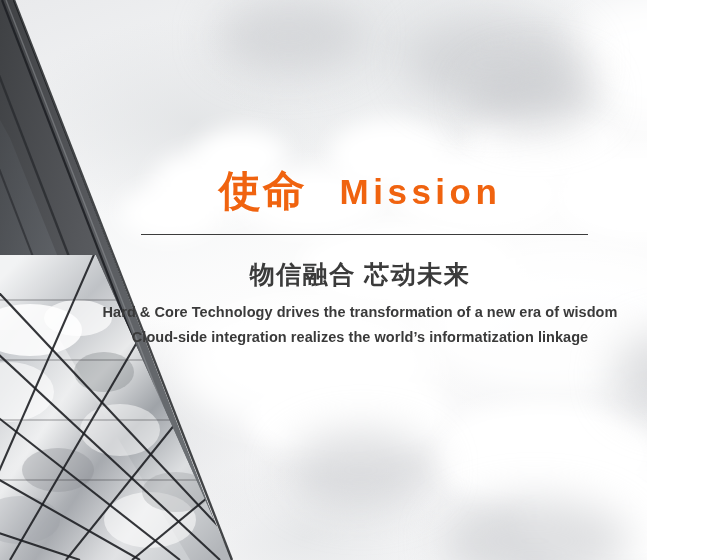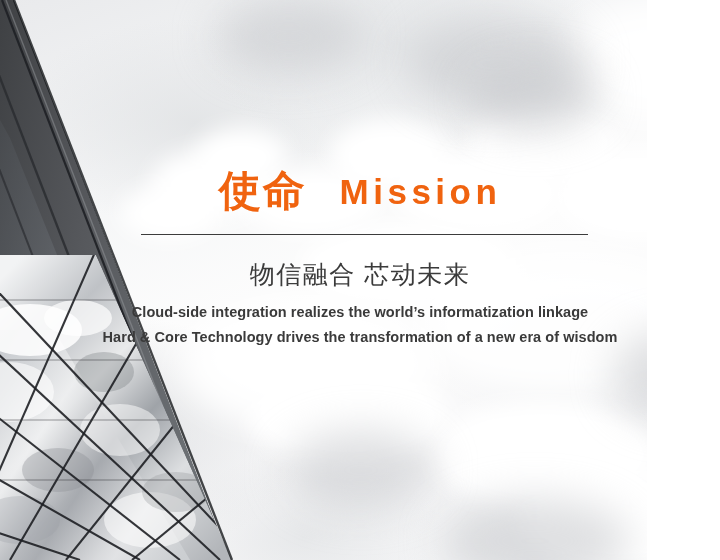--- a/index.html
+++ b/index.html
@@ -103,21 +103,21 @@
     background: #3c3c3c;
   }
 
   .subtitle-cn {
     position: absolute;
     left: 0;
     top: 258px;
     width: 720px;
     text-align: center;
     font-size: 25px;
-    font-weight: 400;
+    font-weight: 700;
     color: #3b3b3b;
     letter-spacing: 1.5px;
     white-space: nowrap;
   }
 
   .taglines {
     position: absolute;
     left: 0;
     top: 300px;
     width: 720px;
@@ -258,18 +258,18 @@
       <span class="headline-cn">使命</span>
       <span class="headline-gap"></span>
       <span class="headline-en">Mission</span>
     </div>
 
     <div class="divider"></div>
 
     <div class="subtitle-cn">物信融合 芯动未来</div>
 
     <div class="taglines">
+      <div class="tagline">Hard &amp; Core Technology drives the transformation of a new era of wisdom</div>
       <div class="tagline">Cloud-side integration realizes the world’s informatization linkage</div>
-      <div class="tagline">Hard &amp; Core Technology drives the transformation of a new era of wisdom</div>
     </div>
 
   </div>
 </div>
 
 </body></html>

